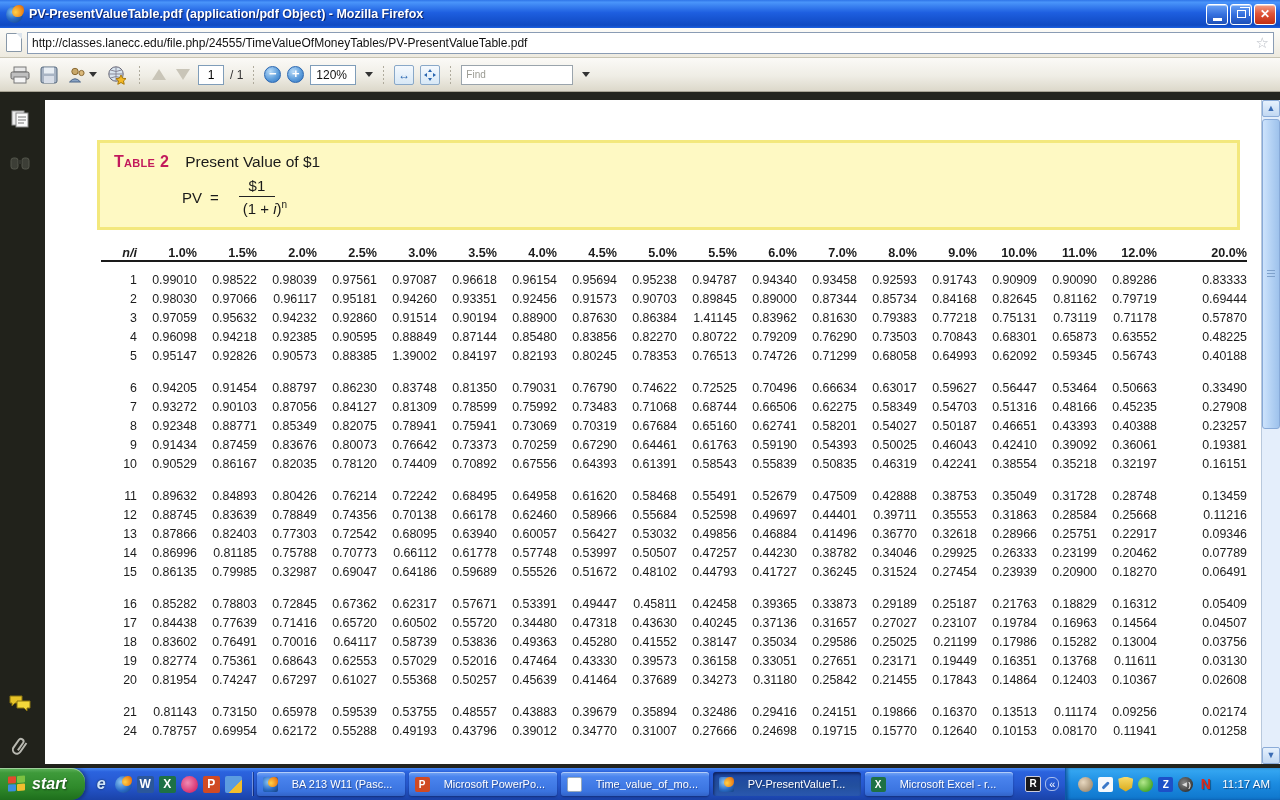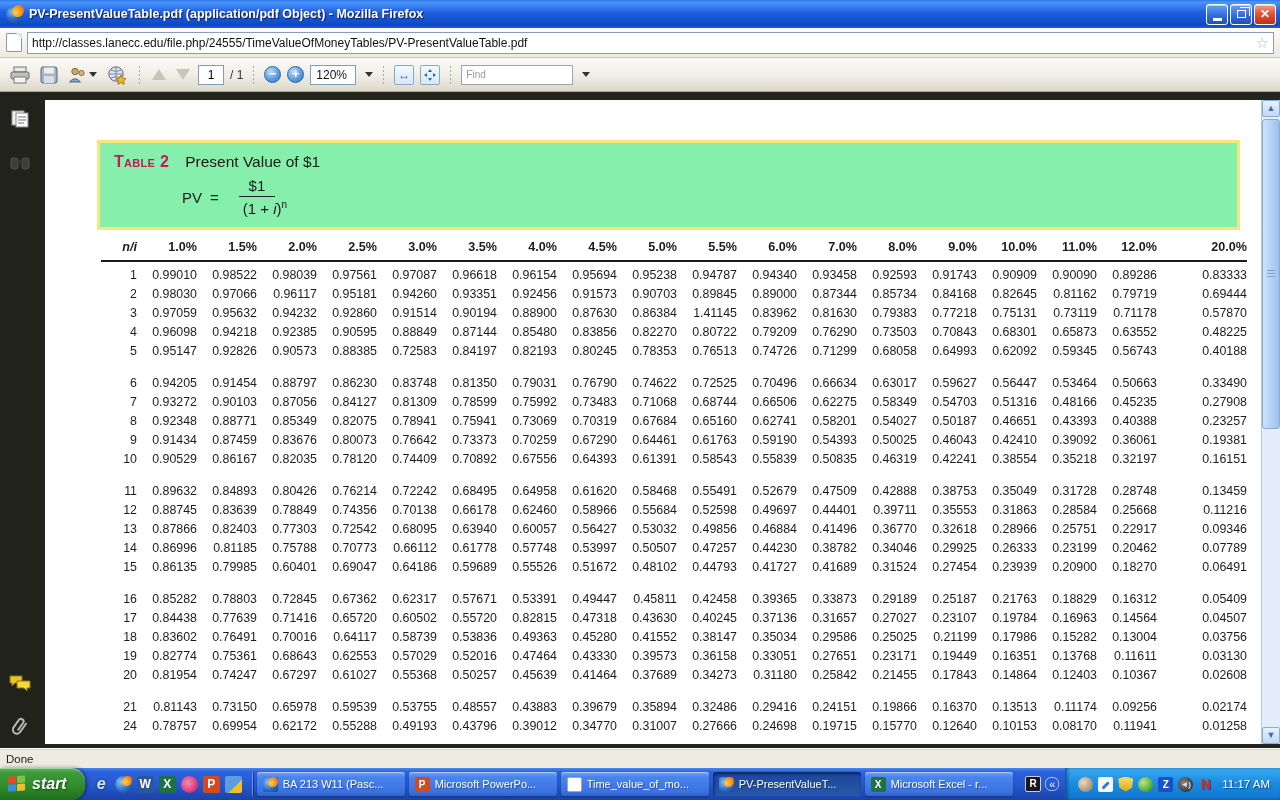--- a/index.html
+++ b/index.html
@@ -52,33 +52,33 @@
   .viewer-main { flex:1; padding:8px 0 4px 5px; display:flex; min-width:0; }
   .page { background:#fff; flex:1; overflow:hidden; position:relative; }
   .scrollbar { width:19px; background:#E4EEFB; border-left:1px solid #B8C8DC; display:flex; flex-direction:column; flex:none; }
   .sb-btn { height:17px; background:linear-gradient(180deg,#E6F1FD,#C2D8F2); border:1px solid #8CACD8; border-radius:2px; color:#3B6CB4; font-size:9px; text-align:center; line-height:15px; flex:none; }
   .sb-thumb { margin-top:2px; height:310px; background:linear-gradient(90deg,#CDE3FC,#B4D2F4 50%,#9EC2EC); border:1px solid #88AAD8; border-radius:3px; position:relative; flex:none; }
   .sb-thumb::after { content:""; position:absolute; left:4px; right:4px; top:50%; height:7px; margin-top:-4px; background:repeating-linear-gradient(180deg,#7FA2CC 0 1px,transparent 1px 3px); }
   .sb-fill { flex:1; }
 
   
   .doc-inner { padding:40px 0 0 52px; }
-  .headerbox { width:1143px; border:3px solid #F3E87D; background:#86efac; padding:10px 0 10px 14px; }
+  .headerbox { width:1143px; border:3px solid #F3E87D; background:#fef9c3; padding:10px 0 10px 14px; }
   .hb-row1 { display:flex; align-items:baseline; gap:16px; }
   .table-label { color:#C21A5C; font-weight:bold; font-size:16px; font-variant:small-caps; letter-spacing:.3px; }
   .doc-title { color:#1a1a1a; font-size:15.5px; font-weight:500; }
   .formula { display:flex; align-items:center; gap:8px; margin:6px 0 0 68px; color:#1a1a1a; font-size:15px; }
   .frac { display:inline-flex; flex-direction:column; align-items:center; }
   .frac .num { padding:0 10px 2px; border-bottom:1.4px solid #222; }
   .frac .den { padding-top:2px;margin-left:16px; }
   .frac i { font-style:italic; }
   .frac sup { font-size:10px; }
 
   .pv-table { margin:10px 0 0 4px; width:1146px; }
-  .trow, .thead { display:flex; height:19px; align-items:flex-start; }
+  .trow, .thead { display:flex; height:19px; align-items:flex-end; }
   .thead { height:22px; border-bottom:2px solid #1a1a1a; margin-bottom:6px; }
   .cell { display:inline-block; text-align:right; font-size:12.4px; color:#1c1c1c; font-family:"Liberation Sans",sans-serif; }
   .c-n { width:36px; }
   .c-v { width:60px; }
   .c-last { width:90px; }
   .thead .cell { font-weight:bold; font-size:12.6px; }
   .thead .corner { font-style:italic; font-weight:bold; }
   .group-start { margin-top:13px; }
 
   
@@ -95,21 +95,21 @@
   .ql-ico { width:17px; height:17px; border-radius:2px; font-size:12px; font-weight:bold; color:#fff; display:flex; align-items:center; justify-content:center; }
   .ql-sep { width:1px; height:24px; background:rgba(255,255,255,.35); box-shadow:1px 0 0 rgba(0,0,30,.4); margin:0 2px; }
   .ico-ie { background:transparent; color:#CFE4FA; font-style:italic; font-size:16px; text-shadow:0 0 2px #123; }
   .ico-firefox { border-radius:50%; background:radial-gradient(circle at 35% 35%, #8CC6F2, #2A6CC8 55%, #14407E); position:relative; }
   .ico-firefox::after { content:""; position:absolute; right:0; top:0; width:10px; height:10px; border-radius:60% 40% 55% 45%; background:radial-gradient(circle at 30% 60%, #FFD24A, #F08A1D 60%, #C85A10); }
   .ico-word { background:#2B579A; } .ico-excel { background:#1E7145; } .ico-powerpoint { background:#D04A24; }
   .ico-access { background:radial-gradient(circle at 40% 40%, #F08CB4, #D83270 70%); border-radius:50%; }
   .ico-outlook { background:linear-gradient(135deg,#5C9CE0 60%,#F2BE2E 60%); }
   .ico-document { background:#fff; color:#2B579A; border:1px solid #9AB; }
   .taskbar-windows { display:flex; align-items:center; flex:1; min-width:0; }
-  .tb-btn { width:148px; height:24px; margin:16px 2px; border-radius:3px; background:linear-gradient(180deg,#76A6F6 0%,#4A84EE 20%,#3B74E0 80%,#3264C8 100%); box-shadow:inset 0 1px 0 rgba(255,255,255,.45), 0 1px 2px rgba(0,0,20,.35); display:flex; align-items:center; gap:5px; padding:0 6px; flex:none; }
+  .tb-btn { width:148px; height:24px; margin:16px 2px; border-radius:3px; background:linear-gradient(180deg,#76A6F6 0%,#4A84EE 20%,#3B74E0 80%,#3264C8 100%); box-shadow:inset 0 1px 0 rgba(255,255,255,.45), 0 1px 2px rgba(0,0,20,.35); display:flex; align-items:center; gap:14px; padding:0 6px; flex:none; }
   .tb-btn.active { background:linear-gradient(180deg,#1C46A4,#23509E 60%,#2A58B0); box-shadow:inset 1px 2px 3px rgba(0,0,40,.55); }
   .tb-ico { width:15px; height:15px; border-radius:2px; font-size:10px; font-weight:bold; color:#fff; display:flex; align-items:center; justify-content:center; flex:none; }
   .tb-label { color:#fff; font-size:11px; white-space:nowrap; overflow:hidden; text-overflow:clip; text-shadow:1px 1px 1px rgba(0,0,30,.4); }
   .pre-tray { display:flex; align-items:center; gap:4px; padding:0 6px; flex:none; }
   .mini-app { width:16px; height:16px; background:#18181C; border:1px solid #CCD; border-radius:2px; color:#fff; font-size:10px; font-weight:bold; text-align:center; line-height:14px; }
   .chevron { color:#fff; font-size:11px; border:1px solid rgba(255,255,255,.6); border-radius:6px; padding:0 3px; line-height:12px; }
   .tray { height:32px; display:flex; align-items:center; gap:5px; padding:0 10px 0 12px; background:linear-gradient(180deg,#38AAF4 0%,#1B8BE0 50%,#0F76CC 100%); border-left:1px solid #0C5CA8; box-shadow:inset 2px 0 3px rgba(0,0,60,.35); flex:none; }
   .tray-ico { width:15px; height:15px; border-radius:2px; font-size:10px; font-weight:bold; color:#fff; display:flex; align-items:center; justify-content:center; }
   .ti-messenger { border-radius:50%; background:radial-gradient(circle at 35% 35%, #E8D8C0, #A89478 70%); }
   .ti-wrench { background:#F4F8FC; position:relative; }
@@ -362,21 +362,21 @@
                   <span class="cell c-v">0.65873</span>
                   <span class="cell c-v">0.63552</span>
                   <span class="cell c-last">0.48225</span>
                 </div>
                 <div class="trow">
                   <span class="cell c-n">5</span>
                   <span class="cell c-v">0.95147</span>
                   <span class="cell c-v">0.92826</span>
                   <span class="cell c-v">0.90573</span>
                   <span class="cell c-v">0.88385</span>
-                  <span class="cell c-v">0.72583</span>
+                  <span class="cell c-v">1.39002</span>
                   <span class="cell c-v">0.84197</span>
                   <span class="cell c-v">0.82193</span>
                   <span class="cell c-v">0.80245</span>
                   <span class="cell c-v">0.78353</span>
                   <span class="cell c-v">0.76513</span>
                   <span class="cell c-v">0.74726</span>
                   <span class="cell c-v">0.71299</span>
                   <span class="cell c-v">0.68058</span>
                   <span class="cell c-v">0.64993</span>
                   <span class="cell c-v">0.62092</span>
@@ -570,30 +570,30 @@
                   <span class="cell c-v">0.29925</span>
                   <span class="cell c-v">0.26333</span>
                   <span class="cell c-v">0.23199</span>
                   <span class="cell c-v">0.20462</span>
                   <span class="cell c-last">0.07789</span>
                 </div>
                 <div class="trow">
                   <span class="cell c-n">15</span>
                   <span class="cell c-v">0.86135</span>
                   <span class="cell c-v">0.79985</span>
-                  <span class="cell c-v">0.60401</span>
+                  <span class="cell c-v">0.32987</span>
                   <span class="cell c-v">0.69047</span>
                   <span class="cell c-v">0.64186</span>
                   <span class="cell c-v">0.59689</span>
                   <span class="cell c-v">0.55526</span>
                   <span class="cell c-v">0.51672</span>
                   <span class="cell c-v">0.48102</span>
                   <span class="cell c-v">0.44793</span>
                   <span class="cell c-v">0.41727</span>
-                  <span class="cell c-v">0.41689</span>
+                  <span class="cell c-v">0.36245</span>
                   <span class="cell c-v">0.31524</span>
                   <span class="cell c-v">0.27454</span>
                   <span class="cell c-v">0.23939</span>
                   <span class="cell c-v">0.20900</span>
                   <span class="cell c-v">0.18270</span>
                   <span class="cell c-last">0.06491</span>
                 </div>
                 <div class="trow group-start">
                   <span class="cell c-n">16</span>
                   <span class="cell c-v">0.85282</span>
@@ -616,21 +616,21 @@
                   <span class="cell c-last">0.05409</span>
                 </div>
                 <div class="trow">
                   <span class="cell c-n">17</span>
                   <span class="cell c-v">0.84438</span>
                   <span class="cell c-v">0.77639</span>
                   <span class="cell c-v">0.71416</span>
                   <span class="cell c-v">0.65720</span>
                   <span class="cell c-v">0.60502</span>
                   <span class="cell c-v">0.55720</span>
-                  <span class="cell c-v">0.82815</span>
+                  <span class="cell c-v">0.34480</span>
                   <span class="cell c-v">0.47318</span>
                   <span class="cell c-v">0.43630</span>
                   <span class="cell c-v">0.40245</span>
                   <span class="cell c-v">0.37136</span>
                   <span class="cell c-v">0.31657</span>
                   <span class="cell c-v">0.27027</span>
                   <span class="cell c-v">0.23107</span>
                   <span class="cell c-v">0.19784</span>
                   <span class="cell c-v">0.16963</span>
                   <span class="cell c-v">0.14564</span>
@@ -749,23 +749,20 @@
 
       <div class="scrollbar">
         <div class="sb-btn">▲</div>
         <div class="sb-thumb"></div>
         <div class="sb-fill"></div>
         <div class="sb-btn">▼</div>
       </div>
     </div>
   </div>
 
-  <div class="statusbar">
-    <span>Done</span>
-  </div>
 
   <div class="taskbar">
     <div class="startbtn">
       <span class="winflag">
           <span class="wf-r"></span>
           <span class="wf-g"></span>
           <span class="wf-b"></span>
           <span class="wf-y"></span>
         </span>
       <span class="label">start</span>

